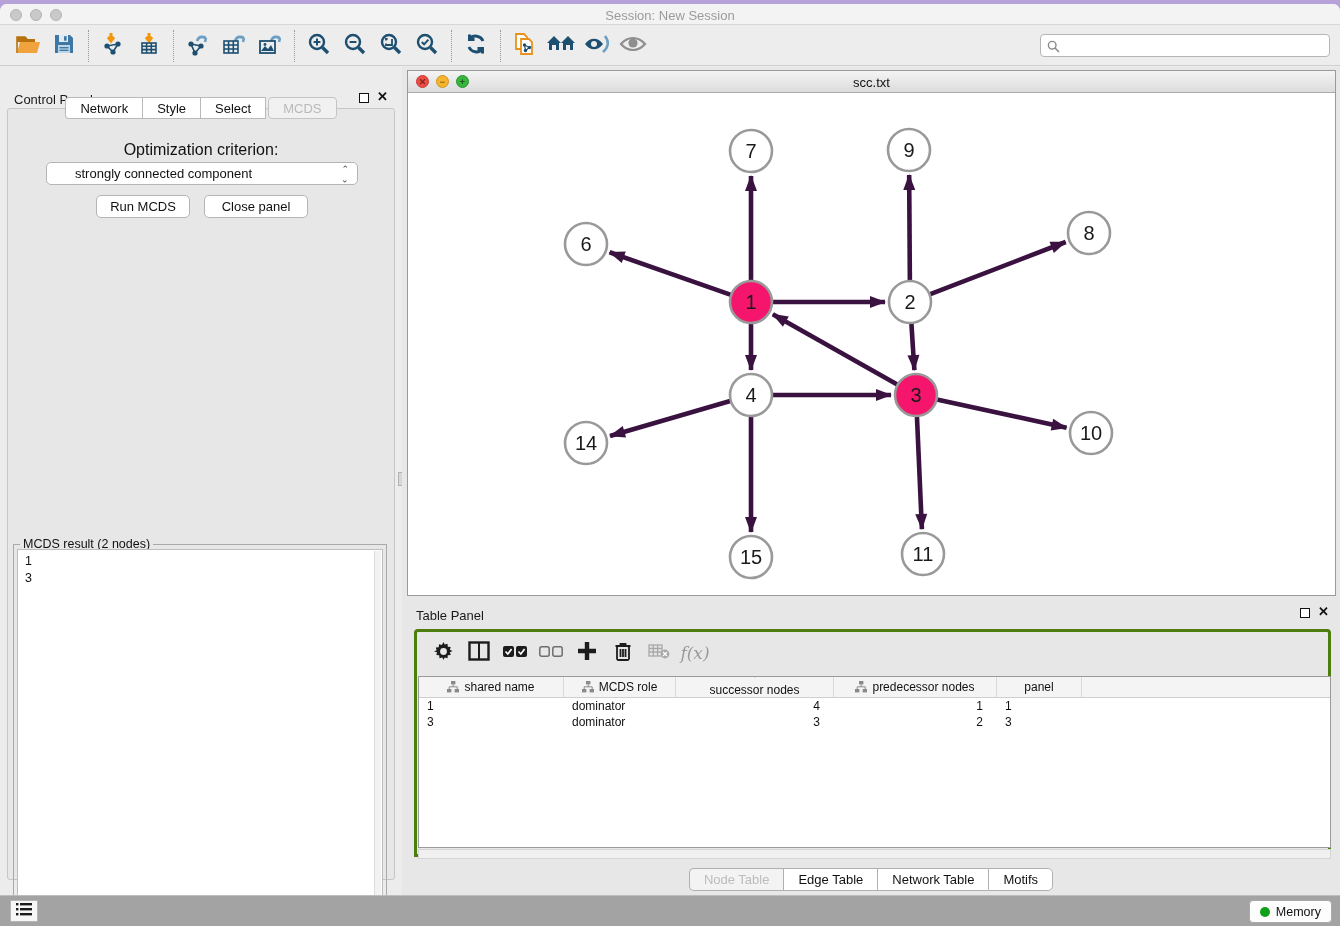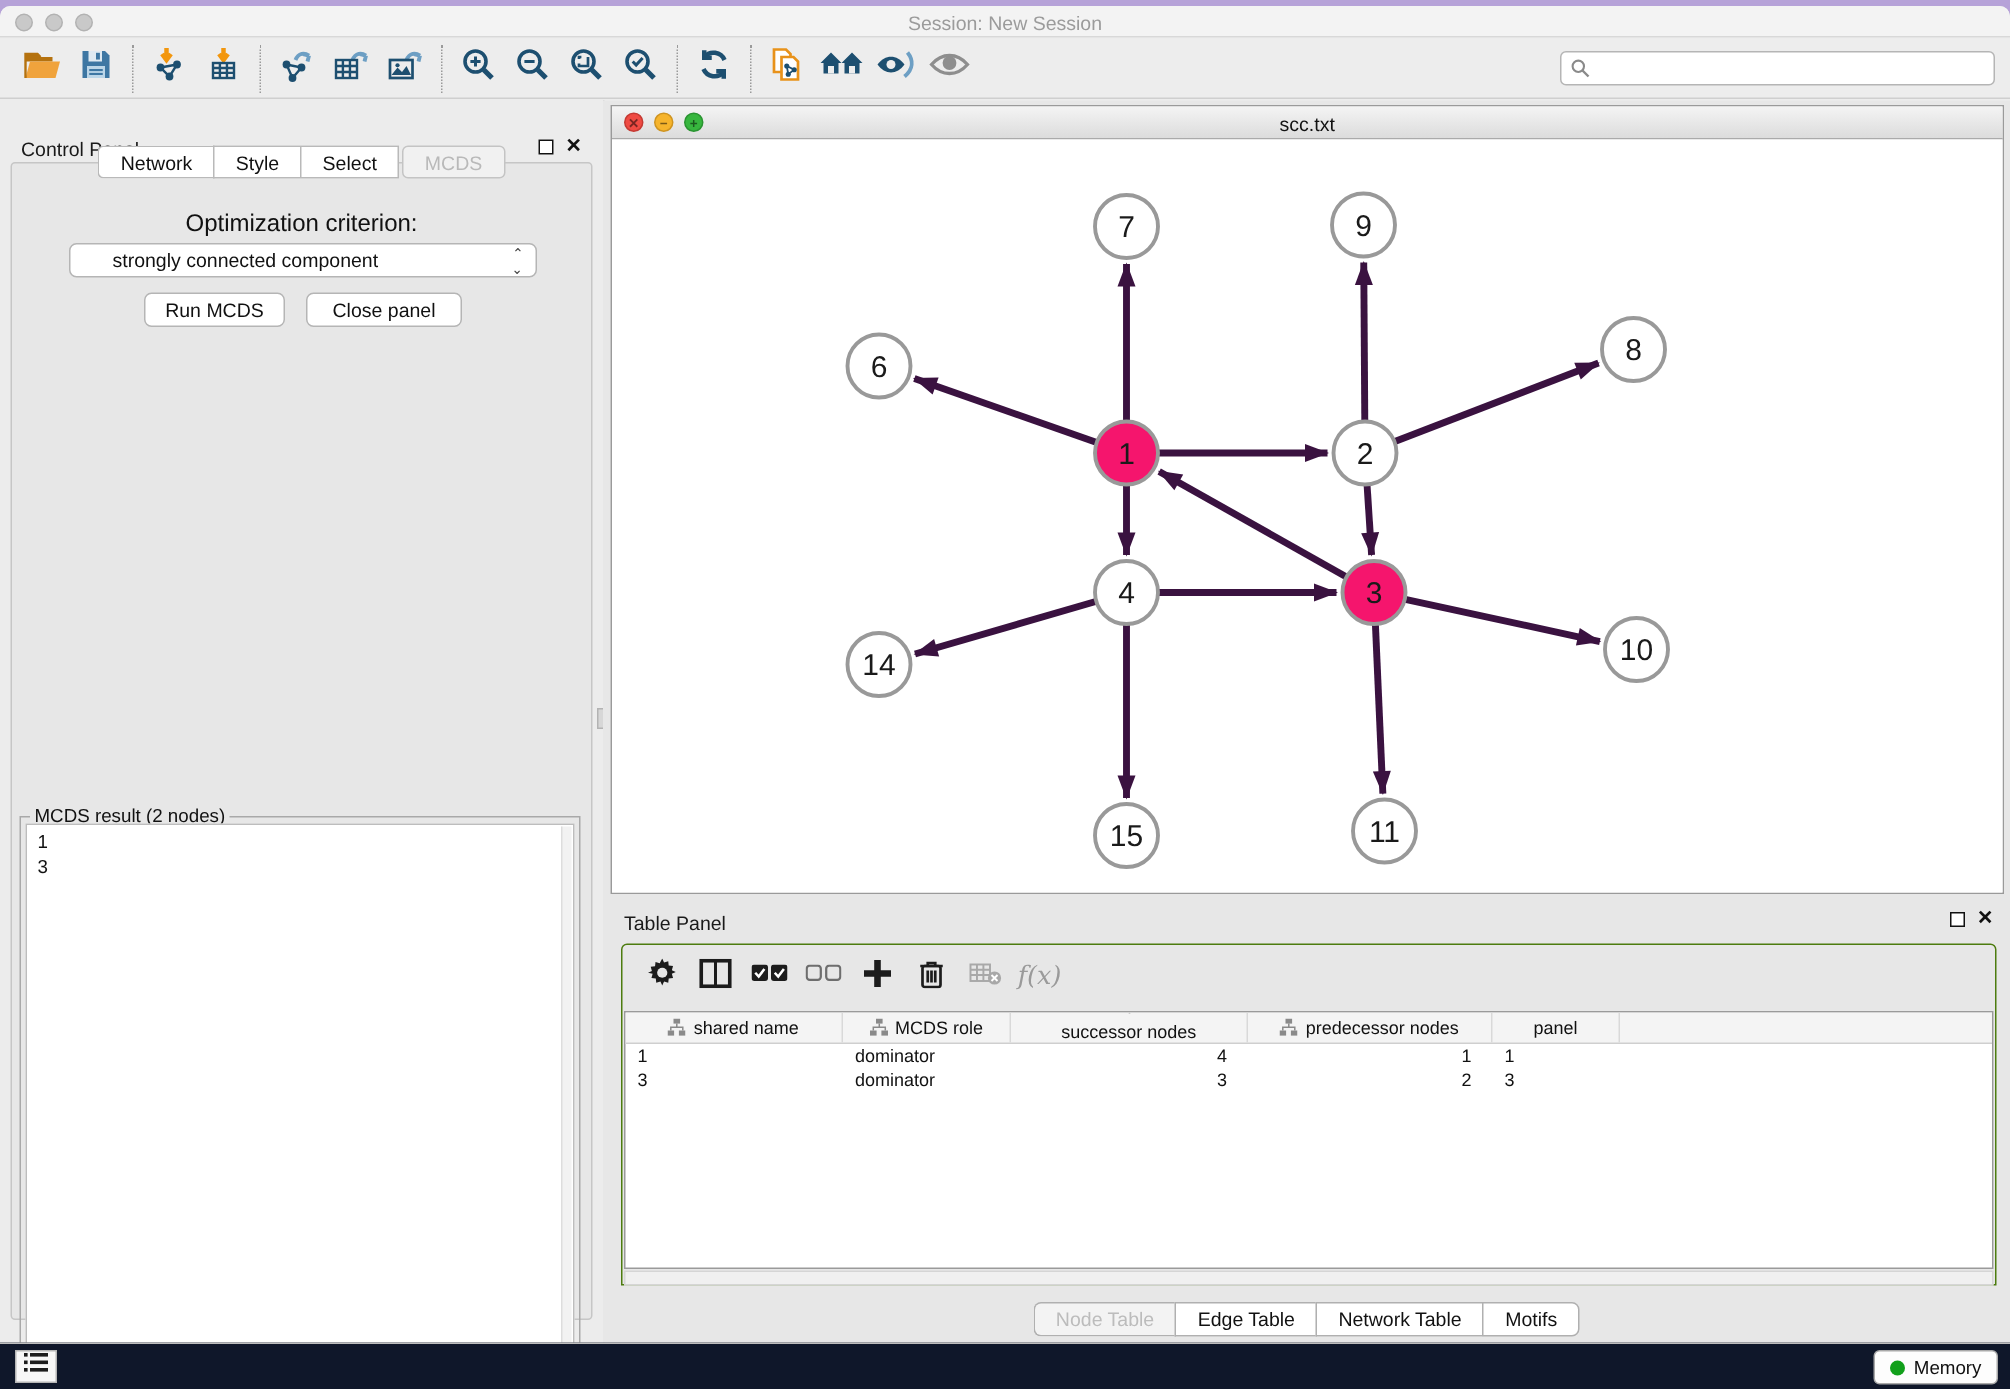--- a/index.html
+++ b/index.html
@@ -71,21 +71,21 @@
         color:rgba(0,0,0,.5); display:flex; align-items:center; justify-content:center; line-height:0; }
   .tl-red { left:8px; background:#ef4b43; border:1px solid #c53a33; }
   .tl-yel { left:28px; background:#f6b42c; border:1px solid #cf9420; }
   .tl-grn { left:48px; background:#37b63e; border:1px solid #2a9431; }
   .net-canvas { position:absolute; left:0; top:22px; width:927px; height:502px; background:#fff; }
 
   
   .table-panel { position:absolute; left:0px; top:532px; width:938px; height:296px; }
   .tp-header { position:absolute; left:0; top:0; width:100%; height:28px; }
   .tp-body { position:absolute; left:12px; top:30px; width:917px; height:228px; background:#e7e7e7;
-             border:1px solid #4d7c0f; border-radius:4px 4px 0 0; }
+             border:3px solid #4d7c0f; border-radius:4px 4px 0 0; }
   .tp-toolbar { position:absolute; left:0; top:0; width:100%; height:42px; display:flex; align-items:center;
                 padding-left:10px; gap:4px; }
   .tp-tool { width:32px; height:30px; display:flex; align-items:center; justify-content:center; }
   .fx { font-family:"DejaVu Serif", serif; font-style:italic; font-size:17px; color:#9a9a9a; }
   .tp-table { position:absolute; left:1px; top:44px; width:913px; height:172px; background:#fff;
               border:1px solid #9a9a9a; overflow:hidden; }
   .thead { display:flex; height:21px; background:#f4f4f4; border-bottom:1px solid #cfcfcf; }
   .th { display:flex; align-items:center; justify-content:center; gap:5px; font-size:12px; color:#111;
         border-right:1px solid #d9d9d9; height:100%; }
   .trow { display:flex; height:16px; font-size:12px; color:#111; }
@@ -96,21 +96,21 @@
 
   
   .bottom-tabs { position:absolute; left:0; top:269px; width:100%; display:flex; justify-content:center; }
   .btab { height:23px; padding:0 14px; background:#fff; border:1px solid #b0b0b0; border-right:none;
           font-size:13px; display:flex; align-items:center; color:#111; }
   .btab:first-child { border-radius:5px 0 0 5px; }
   .btab:last-child { border-right:1px solid #b0b0b0; border-radius:0 5px 5px 0; }
   .btab.selected { color:#bcbcbc; background:#f3f3f3; }
 
   
-  .statusbar { position:absolute; left:0; top:891px; width:100%; height:31px; background:#0f172a;
+  .statusbar { position:absolute; left:0; top:891px; width:100%; height:31px; background:#a3a3a3;
                border-top:1px solid #bdbdbd; }
   .list-btn { position:absolute; left:10px; top:4px; width:28px; height:22px; background:#f7f7f7;
               border:1px solid #b5b5b5; display:flex; align-items:center; justify-content:center; }
   .memory-btn { position:absolute; right:8px; top:4px; height:23px; padding:0 10px; background:#fdfdfd;
                 border:1px solid #a9a9a9; border-radius:4px; display:flex; align-items:center; gap:6px;
                 font-size:12.5px; color:#111; }
   .memdot { width:10px; height:10px; border-radius:50%; background:#12a01b; }
 
   svg text { font-family:"Liberation Sans", sans-serif; }
 </style>

